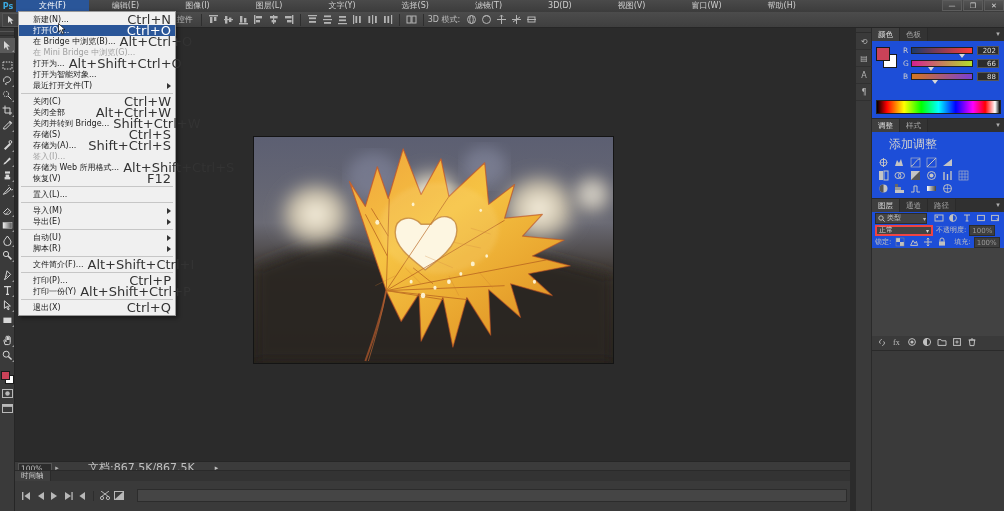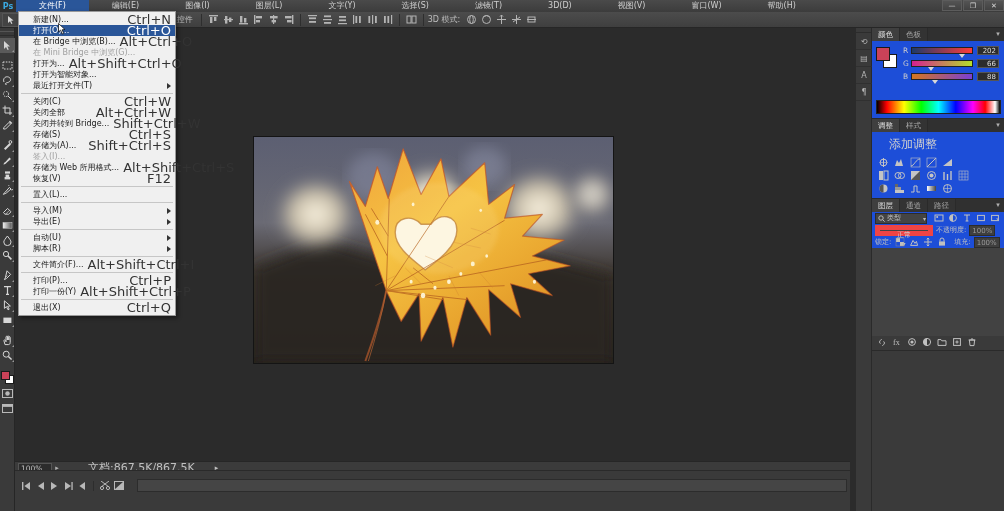--- a/index.html
+++ b/index.html
@@ -188,23 +188,23 @@
   }
   
   .lyr-row{ display:flex; align-items:center; height:12px; padding:1px 3px; gap:3px;}
   .lyr-search{
     display:flex;align-items:center;width:52px;height:11px;background:#444;
     border:1px solid #2c2c2c; font-size:7px; color:#c0c0c0; padding-left:2px; gap:2px;
   }
   .lyr-icrow{ display:flex; gap:3px; align-items:center; margin-left:3px;}
   .lyr-ic{ width:11px;height:11px;display:flex;align-items:center;justify-content:center;color:#c0c0c0;}
   .combo{
-    height:11px; background:#444; border:5px solid #ef4444;
+    height:11px; background:#444; border:2px solid #ef4444;
     display:flex; align-items:center; justify-content:space-between;
-    padding:0 2px; font-size:7px; color:#d2d2d2;flex-direction:column;
+    padding:0 2px; font-size:7px; color:#d2d2d2;
   }
   .opacity-lab{ font-size:7px; color:#c0c0c0; }
   .opacity-val{
     width:26px;height:11px;background:#3f3f3f;border:1px solid #2c2c2c;
     font-size:7px;line-height:11px;color:#9a9a9a;text-align:right;padding-right:2px;
   }
   .layerlist{ background:#424242; }
   .layeritem{
     display:flex; align-items:center; height:17px; background:#5c6b80;
     padding:0 3px; gap:4px;
@@ -665,20 +665,23 @@
   </div>
 
   <div class="statusbar">
     <div class="zoomfield">100%</div>
     <div class="statarrow">▸</div>
     <div class="docsize">文档:867.5K/867.5K</div>
     <div class="statarrow2">▸</div>
   </div>
 
   <div class="timeline">
+    <div class="tl-tabrow">
+      <div class="tl-tab">时间轴</div>
+    </div>
     <div class="tl-body">
       <div class="tl-ctrls">
         <div class="tl-btn">
           <svg width="9" height="8" viewBox="0 0 9 8">
               <rect x="0" y="0" width="1.4" height="8" fill="#b8b8b8"></rect>
               <path d="M8 0 L2.4 4 L8 8 Z" fill="#b8b8b8"></path>
             </svg>
         </div>
         <div class="tl-btn">
           <svg width="9" height="8" viewBox="0 0 9 8">

